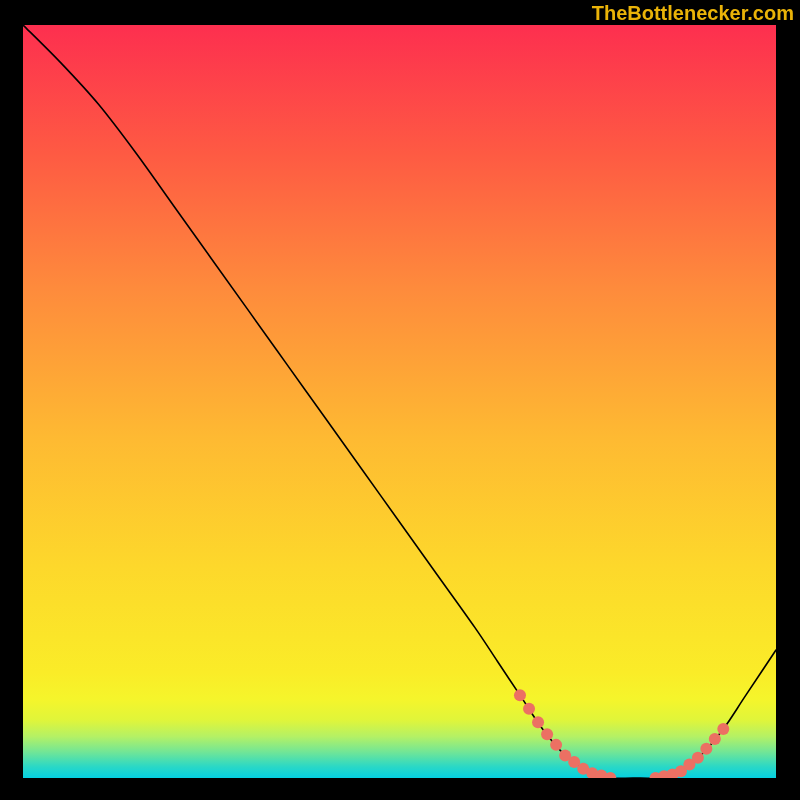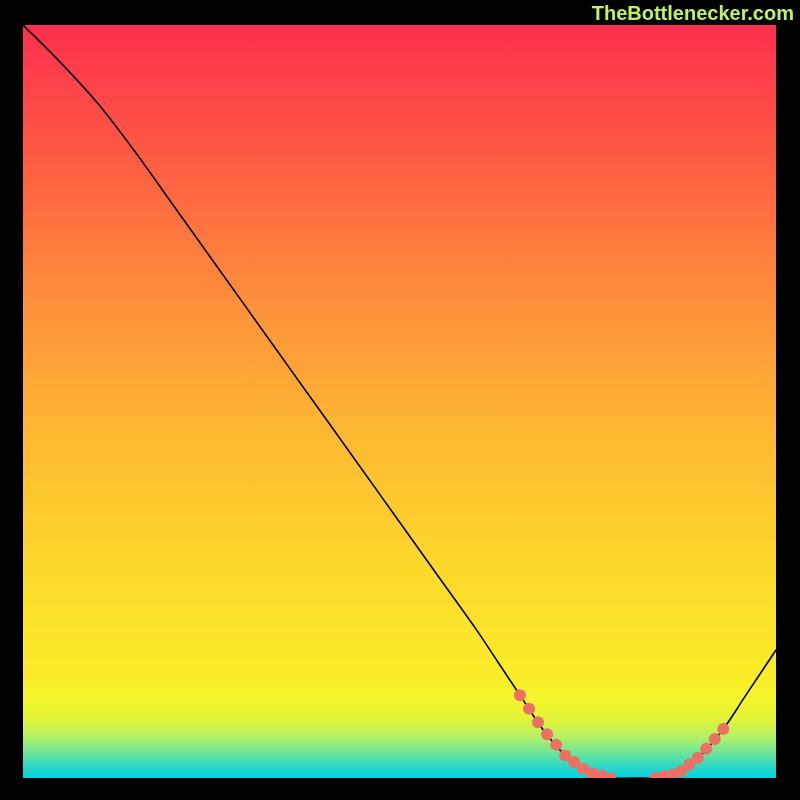--- a/index.html
+++ b/index.html
@@ -10,21 +10,21 @@
     background: #000000;
     overflow: hidden;
   }
   .attribution {
     position: absolute;
     top: 2px;
     right: 6px;
     font-family: Arial, Helvetica, sans-serif;
     font-size: 20px;
     font-weight: bold;
-    color: #bef264;
+    color: #eab308;
     letter-spacing: 0px;
     z-index: 10;
   }
   .panel {
     position: absolute;
     left: 23px;
     top: 25px;
     width: 753px;
     height: 753px;
     overflow: hidden;

